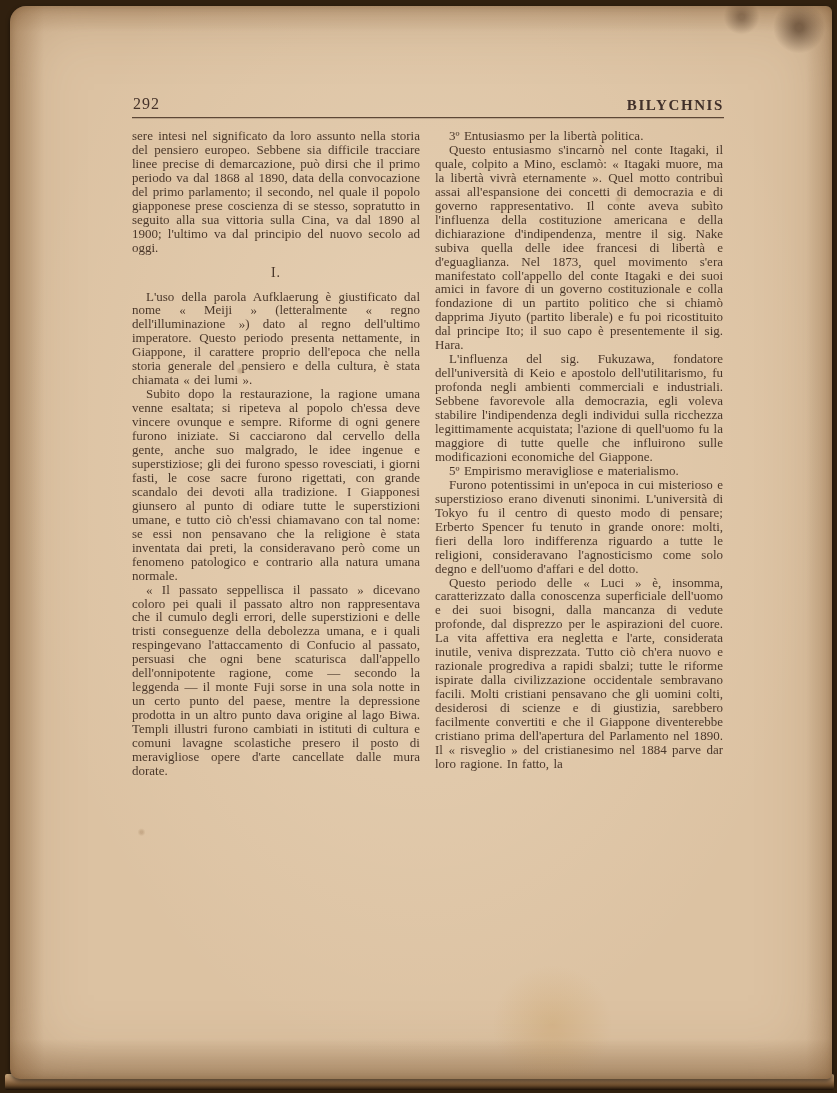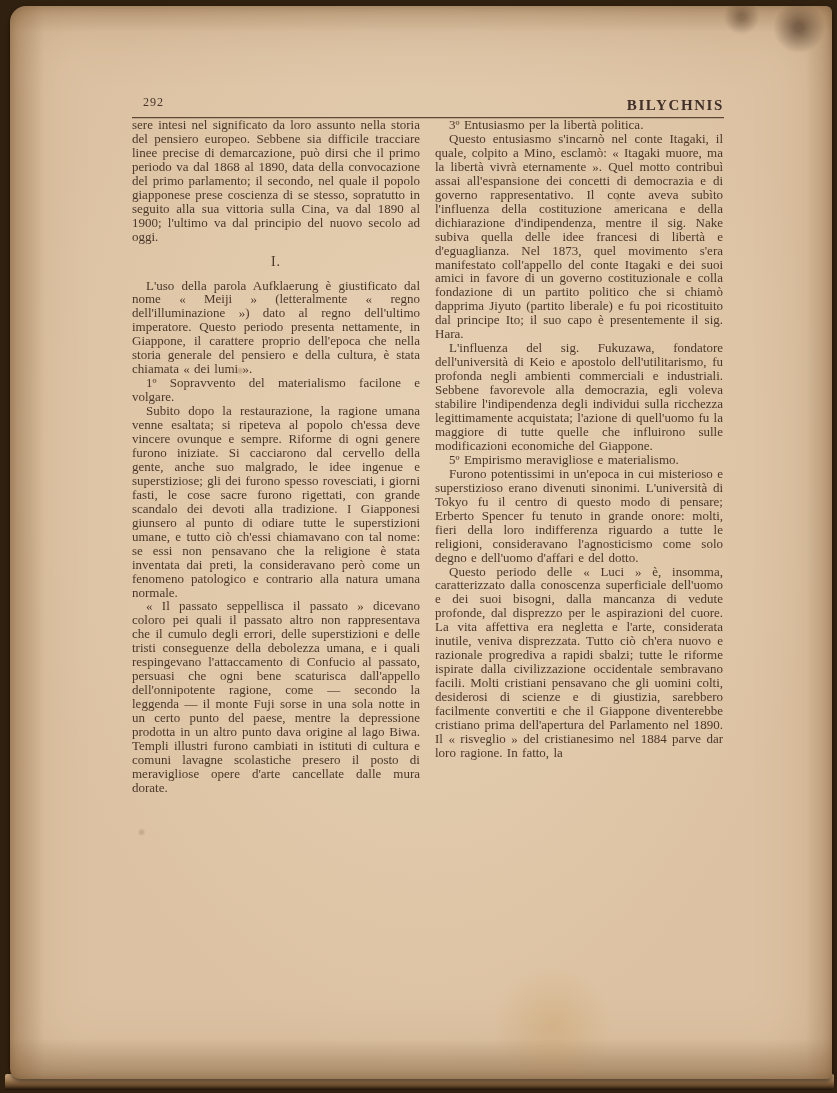--- a/index.html
+++ b/index.html
@@ -30,31 +30,31 @@
       linear-gradient(180deg, rgba(130,90,50,.30) 0, rgba(130,90,50,0) 26px),
       linear-gradient(0deg, rgba(110,75,40,.40) 0, rgba(110,75,40,0) 40px),
       #dcc2a2;
     border-radius:16px 6px 5px 10px;
     box-shadow: inset 0 0 70px rgba(125,85,45,.38), inset 0 0 8px rgba(90,60,30,.35),
                 0 2px 4px rgba(0,0,0,.55);
   }
   .content{position:absolute;left:122px;top:87px;width:592px;color:#4a372a;}
   .header-row{position:relative;height:22px;}
   .page-number{
-    position:absolute;left:11px;top:2px;font-size:12px;letter-spacing:1px;color:#46332a;
+    position:absolute;left:1px;top:2px;font-size:16px;letter-spacing:1px;color:#46332a;
   }
   .journal-title{
     position:absolute;left:0;right:0;top:4px;text-align:right;
     font-weight:bold;font-size:15px;letter-spacing:1.6px;color:#41302a;
   }
   .header-rule{
     height:0;border-top:1.6px solid #5d4736;margin-top:2px;
     box-shadow:0 1px 0 rgba(93,71,54,.25);
   }
-  .columns{display:flex;gap:15px;}
+  .columns{display:flex;gap:15px;margin-top:11px;}
   .col{width:288px;font-size:13px;line-height:13.95px;text-align:justify;}
   .col p{margin:0;word-spacing:1.1px;}
   .col p.indent{text-indent:14px;}
   .col p.noindent{text-indent:0;}
   .col p.center{
     text-align:center;text-indent:0;font-size:14px;letter-spacing:1px;
     margin:11px 0 10px 0;
   }
   .col .it{}
 </style>
@@ -68,21 +68,20 @@
     <div class="header-row">
       <span class="page-number">292</span>
       <span class="journal-title">BILYCHNIS</span>
     </div>
     <div class="header-rule"></div>
     <div class="columns">
       <div class="col" id="col-left">
           <p class="noindent"><span class="rm">sere intesi nel significato da loro assunto nella storia del pensiero europeo. Sebbene sia difficile tracciare linee precise di demarcazione, può dirsi che il primo periodo va dal 1868 al 1890, data della convocazione del primo parlamento; il secondo, nel quale il popolo giapponese prese coscienza di se stesso, sopratutto in seguito alla sua vittoria sulla Cina, va dal 1890 al 1900; l'ultimo va dal principio del nuovo secolo ad oggi.</span></p>
           <p class="center"><span class="rm">I.</span></p>
           <p class="indent"><span class="rm">L'uso della parola </span><span class="it">Aufklaerung</span><span class="rm"> è giustificato dal nome « </span><span class="it">Meiji</span><span class="rm"> » (letteralmente « regno dell'illuminazione ») dato al regno dell'ultimo imperatore. Questo periodo presenta nettamente, in Giappone, il carattere proprio dell'epoca che nella storia generale del pensiero e della cultura, è stata chiamata « dei lumi ».</span></p>
-          <p class="indent"><span class="rm">1º </span><span class="it">Sopravvento del materialismo facilone e volgare.</span></p>
           <p class="indent"><span class="rm">Subito dopo la restaurazione, la ragione umana venne esaltata; si ripeteva al popolo ch'essa deve vincere ovunque e sempre. Riforme di ogni genere furono iniziate. Si cacciarono dal cervello della gente, anche suo malgrado, le idee ingenue e superstiziose; gli dei furono spesso rovesciati, i giorni fasti, le cose sacre furono rigettati, con grande scandalo dei devoti alla tradizione. I Giapponesi giunsero al punto di odiare tutte le superstizioni umane, e tutto ciò ch'essi chiamavano con tal nome: se essi non pensavano che la religione è stata inventata dai preti, la consideravano però come un fenomeno patologico e contrario alla natura umana normale.</span></p>
           <p class="indent"><span class="rm">« Il passato seppellisca il passato » dicevano coloro pei quali il passato altro non rappresentava che il cumulo degli errori, delle superstizioni e delle tristi conseguenze della debolezza umana, e i quali respingevano l'attaccamento di Confucio al passato, persuasi che ogni bene scaturisca dall'appello dell'onnipotente ragione, come — secondo la leggenda — il monte Fuji sorse in una sola notte in un certo punto del paese, mentre la depressione prodotta in un altro punto dava origine al lago Biwa. Templi illustri furono cambiati in istituti di cultura e comuni lavagne scolastiche presero il posto di meravigliose opere d'arte cancellate dalle mura dorate.</span></p>
         </div>
       <div class="col" id="col-right">
           <p class="indent"><span class="rm">3º </span><span class="it">Entusiasmo per la libertà politica.</span></p>
           <p class="indent"><span class="rm">Questo entusiasmo s'incarnò nel conte Itagaki, il quale, colpito a Mino, esclamò: « Itagaki muore, ma la libertà vivrà eternamente ». Quel motto contribuì assai all'espansione dei concetti di democrazia e di governo rappresentativo. Il conte aveva subìto l'influenza della costituzione americana e della dichiarazione d'indipendenza, mentre il sig. Nake subiva quella delle idee francesi di libertà e d'eguaglianza. Nel 1873, quel movimento s'era manifestato coll'appello del conte Itagaki e dei suoi amici in favore di un governo costituzionale e colla fondazione di un partito politico che si chiamò dapprima Jiyuto (partito liberale) e fu poi ricostituito dal principe Ito; il suo capo è presentemente il sig. Hara.</span></p>
           <p class="indent"><span class="rm">L'influenza del sig. Fukuzawa, fondatore dell'università di Keio e apostolo dell'utilitarismo, fu profonda negli ambienti commerciali e industriali. Sebbene favorevole alla democrazia, egli voleva stabilire l'indipendenza degli individui sulla ricchezza legittimamente acquistata; l'azione di quell'uomo fu la maggiore di tutte quelle che influirono sulle modificazioni economiche del Giappone.</span></p>
           <p class="indent"><span class="rm">5º </span><span class="it">Empirismo meravigliose e materialismo.</span></p>
           <p class="indent"><span class="rm">Furono potentissimi in un'epoca in cui misterioso e superstizioso erano divenuti sinonimi. L'università di Tokyo fu il centro di questo modo di pensare; Erberto Spencer fu tenuto in grande onore: molti, fieri della loro indifferenza riguardo a tutte le religioni, consideravano l'agnosticismo come solo degno e dell'uomo d'affari e del dotto.</span></p>
           <p class="indent"><span class="rm">Questo periodo delle « Luci » è, insomma, caratterizzato dalla conoscenza superficiale dell'uomo e dei suoi bisogni, dalla mancanza di vedute profonde, dal disprezzo per le aspirazioni del cuore. La vita affettiva era negletta e l'arte, considerata inutile, veniva disprezzata. Tutto ciò ch'era nuovo e razionale progrediva a rapidi sbalzi; tutte le riforme ispirate dalla civilizzazione occidentale sembravano facili. Molti cristiani pensavano che gli uomini colti, desiderosi di scienze e di giustizia, sarebbero facilmente convertiti e che il Giappone diventerebbe cristiano prima dell'apertura del Parlamento nel 1890. Il « risveglio » del cristianesimo nel 1884 parve dar loro ragione. In fatto, la</span></p>

